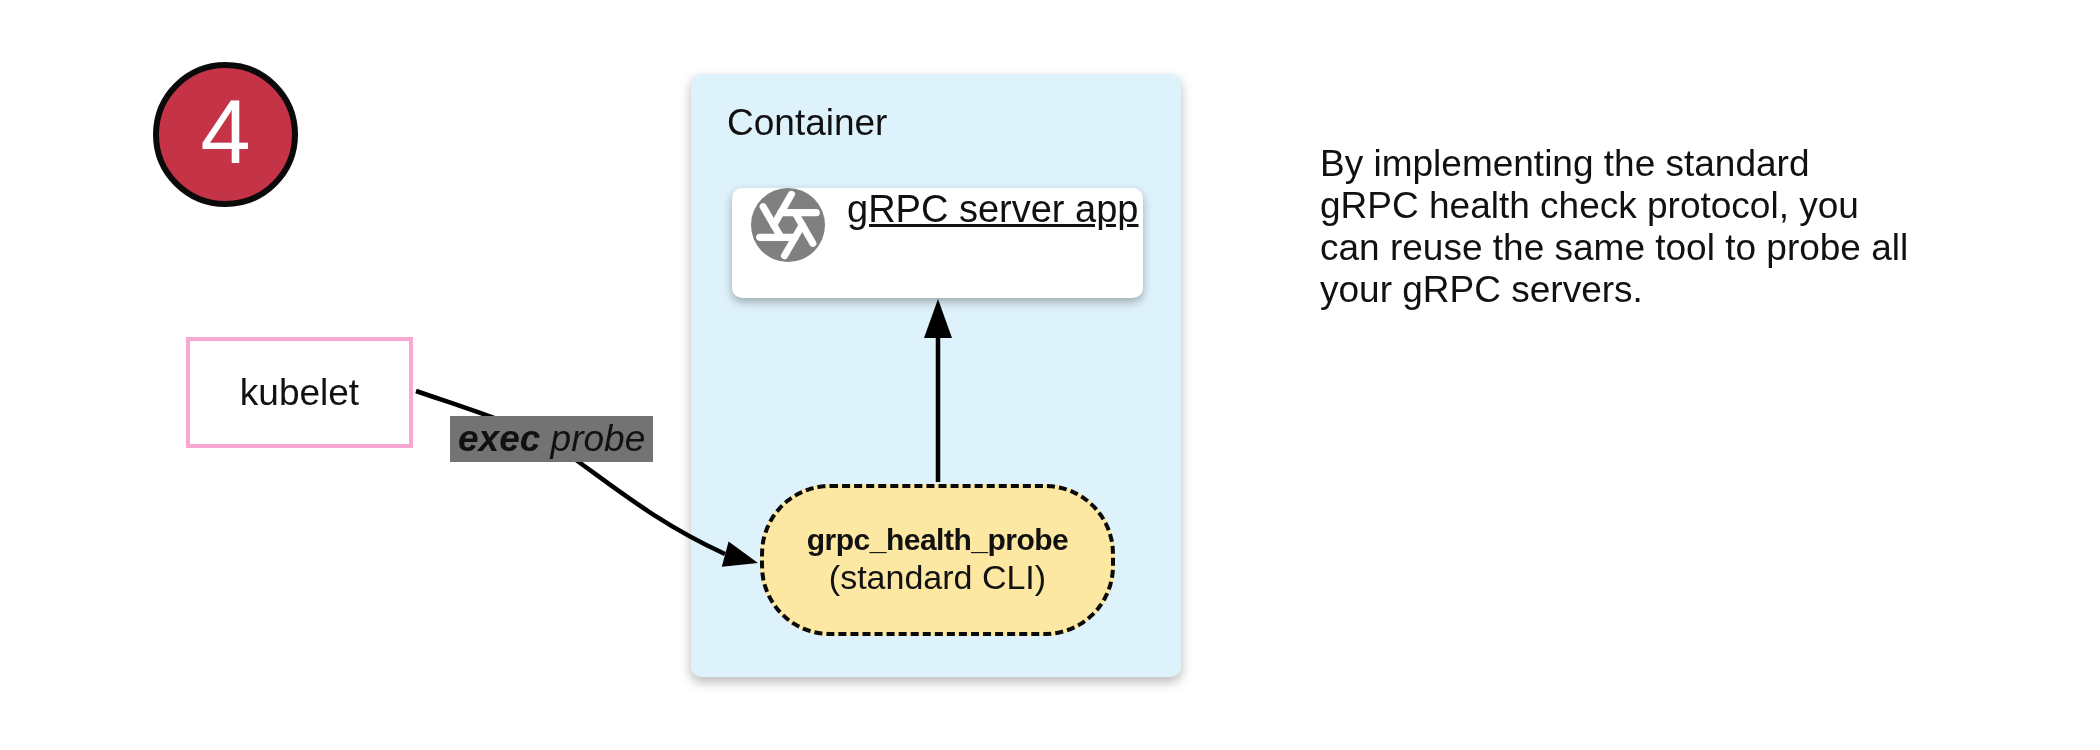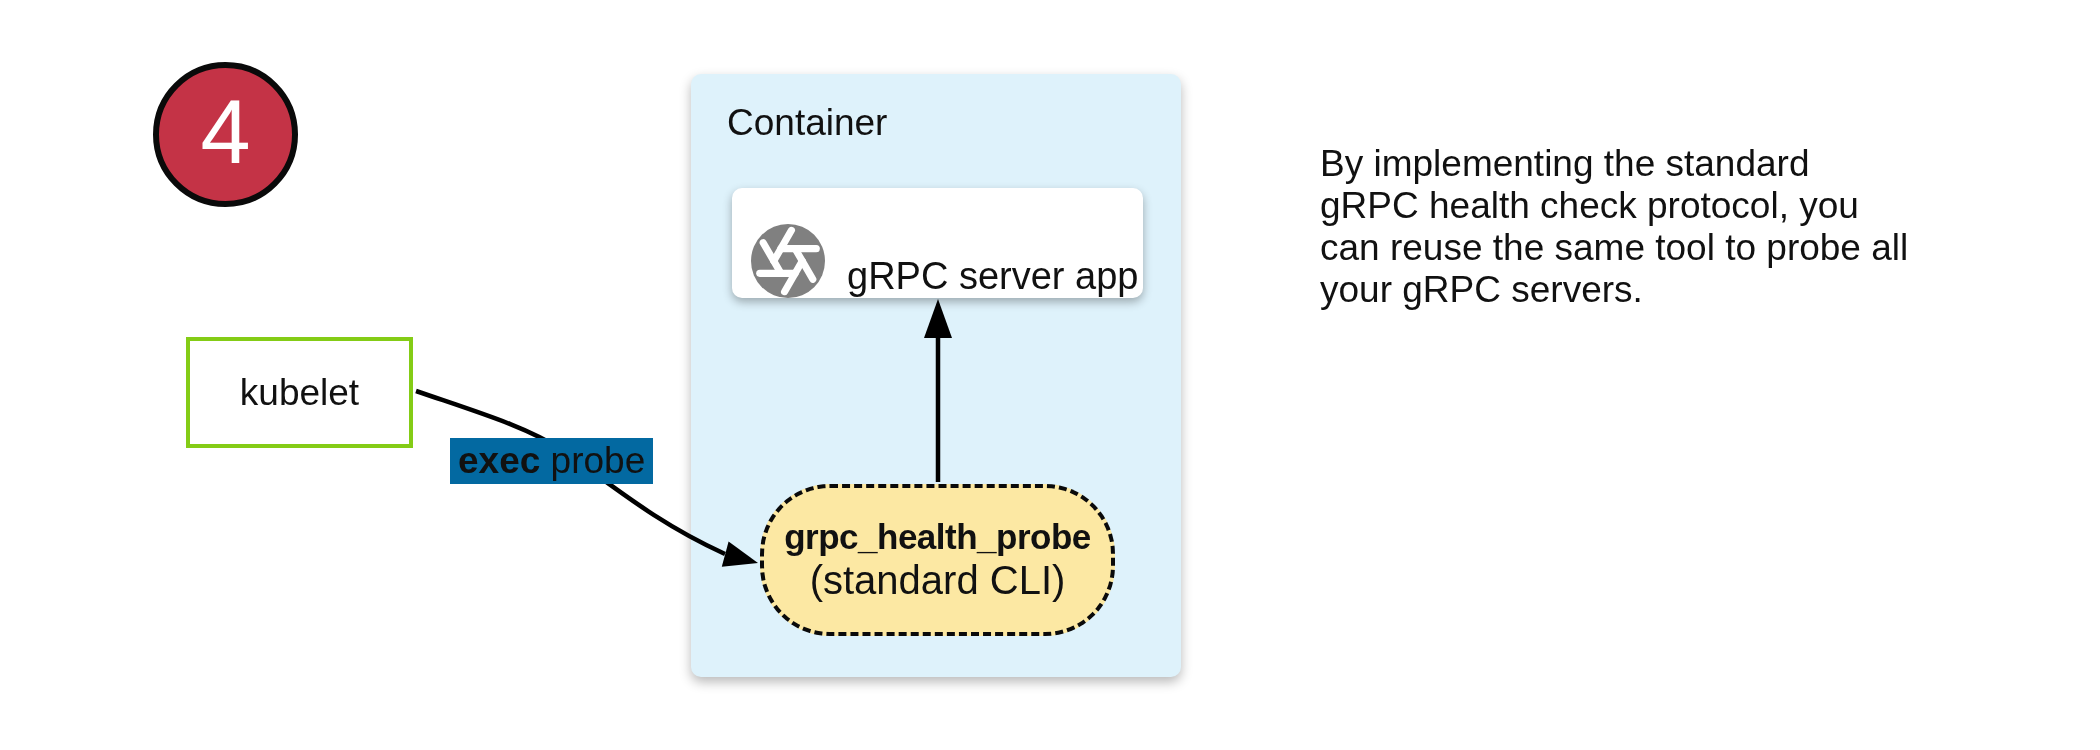--- a/index.html
+++ b/index.html
@@ -19,67 +19,67 @@
   .badge{
     position:absolute;left:153px;top:62px;width:145px;height:145px;
     border-radius:50%;border:6px solid #0a0a0a;background:var(--badge-red,#C43346);
     display:flex;align-items:center;justify-content:center;
   }
   .badge span{color:#ffffff;font-size:90px;line-height:1;padding-bottom:6px;}
 
   
   .kubelet-box{
     position:absolute;left:186px;top:337px;width:227px;height:111px;
-    background:#ffffff;border:4px solid #84cc16;
+    background:#ffffff;border:4px solid #f9a8d4;
     display:flex;align-items:center;justify-content:center;
     font-size:37px;
   }
 
   
   .container-box{
     position:absolute;left:691px;top:74px;width:490px;height:603px;
     background:var(--container-blue,#DEF2FB);border-radius:10px;
     box-shadow:0 5px 12px rgba(0,0,0,0.28);
   }
   .container-title{
     position:absolute;left:36px;top:28px;font-size:37px;color:var(--text-black);
   }
   .server-box{
     position:absolute;left:41px;top:114px;width:411px;height:110px;
     background:#ffffff;border-radius:10px;
     box-shadow:0 4px 10px rgba(0,0,0,0.30);
-    display:flex;align-items:flex-end;padding-left:19px;
+    display:flex;align-items:flex-start;padding-left:19px;text-decoration:underline;
   }
   .aperture{width:74px;height:74px;flex:0 0 auto;display:block;}
   .aperture svg{display:block;width:100%;height:100%;}
   .server-label{font-size:38px;margin-left:22px;white-space:nowrap;}
 
   .probe-box{
     position:absolute;left:69px;top:410px;width:355px;height:152px;
     background:var(--probe-yellow,#FCE8A3);
     border:4px dashed #0a0a0a;border-radius:70px;
     display:flex;flex-direction:column;align-items:center;justify-content:center;
   }
-  .probe-name{font-size:35px;font-weight:bold;letter-spacing:-0.5px;line-height:1.15;}
-  .probe-sub{font-size:40px;line-height:1.15;}
+  .probe-name{font-size:30px;font-weight:bold;letter-spacing:-0.5px;line-height:1.15;}
+  .probe-sub{font-size:34px;line-height:1.15;}
 
   
   .arrows{position:absolute;left:0;top:0;width:2100px;height:750px;pointer-events:none;}
   .arrows path,.arrows line{stroke:var(--line-black,#000);stroke-width:4.5;fill:none;}
   .arrows polygon{fill:var(--line-black,#000);stroke:none;}
 
   
   .protocol-label{
     position:absolute;left:782px;top:368px;width:312px;
     background:var(--container-blue,#DEF2FB);
     text-align:center;font-size:35px;line-height:40px;white-space:pre-line;
   }
   .exec-label{
-    position:absolute;left:450px;top:438px;
-    background:#0369a1;padding:2px 8px;font-size:37px;white-space:nowrap;
+    position:absolute;left:450px;top:416px;
+    background:#737373;padding:2px 8px;font-size:37px;white-space:nowrap;font-style:italic;
   }
   .exec-label b{font-weight:bold;}
 
   
   .note{
     position:absolute;left:1320px;top:108px;width:600px;
     font-size:37px;line-height:42px;white-space:pre-line;color:var(--text-black);margin-top:35px;
   }
 </style>
 </head>

